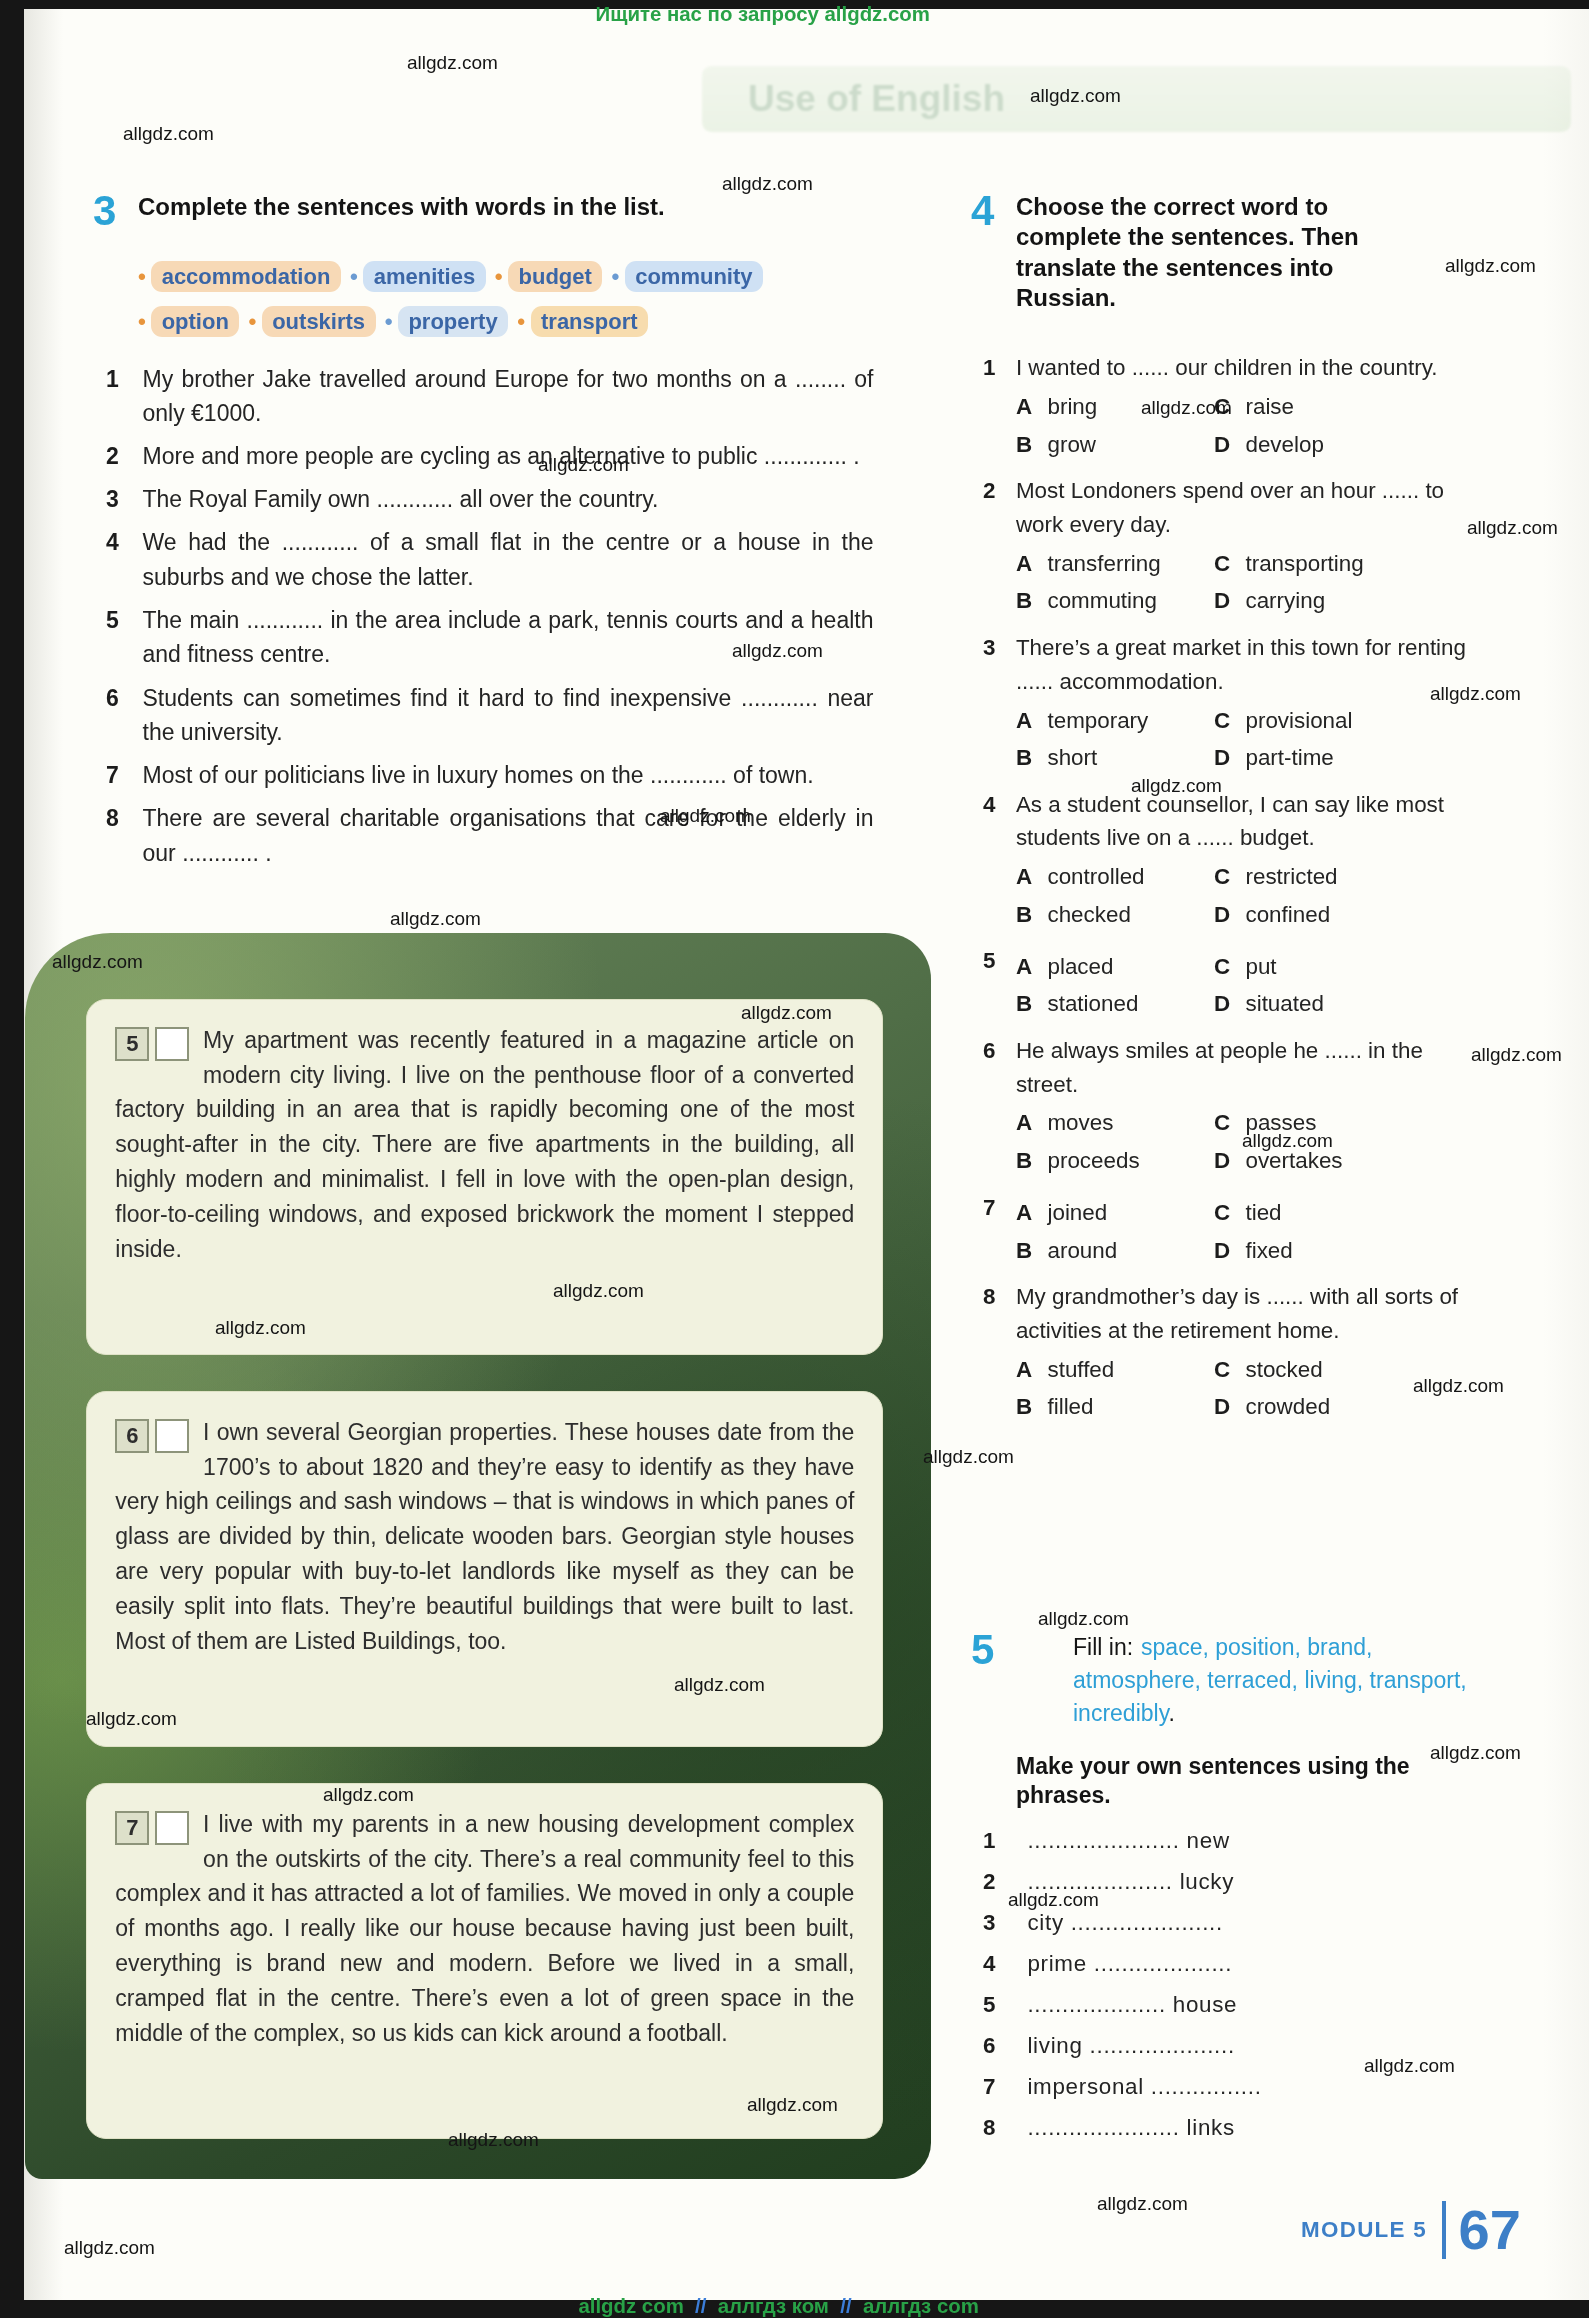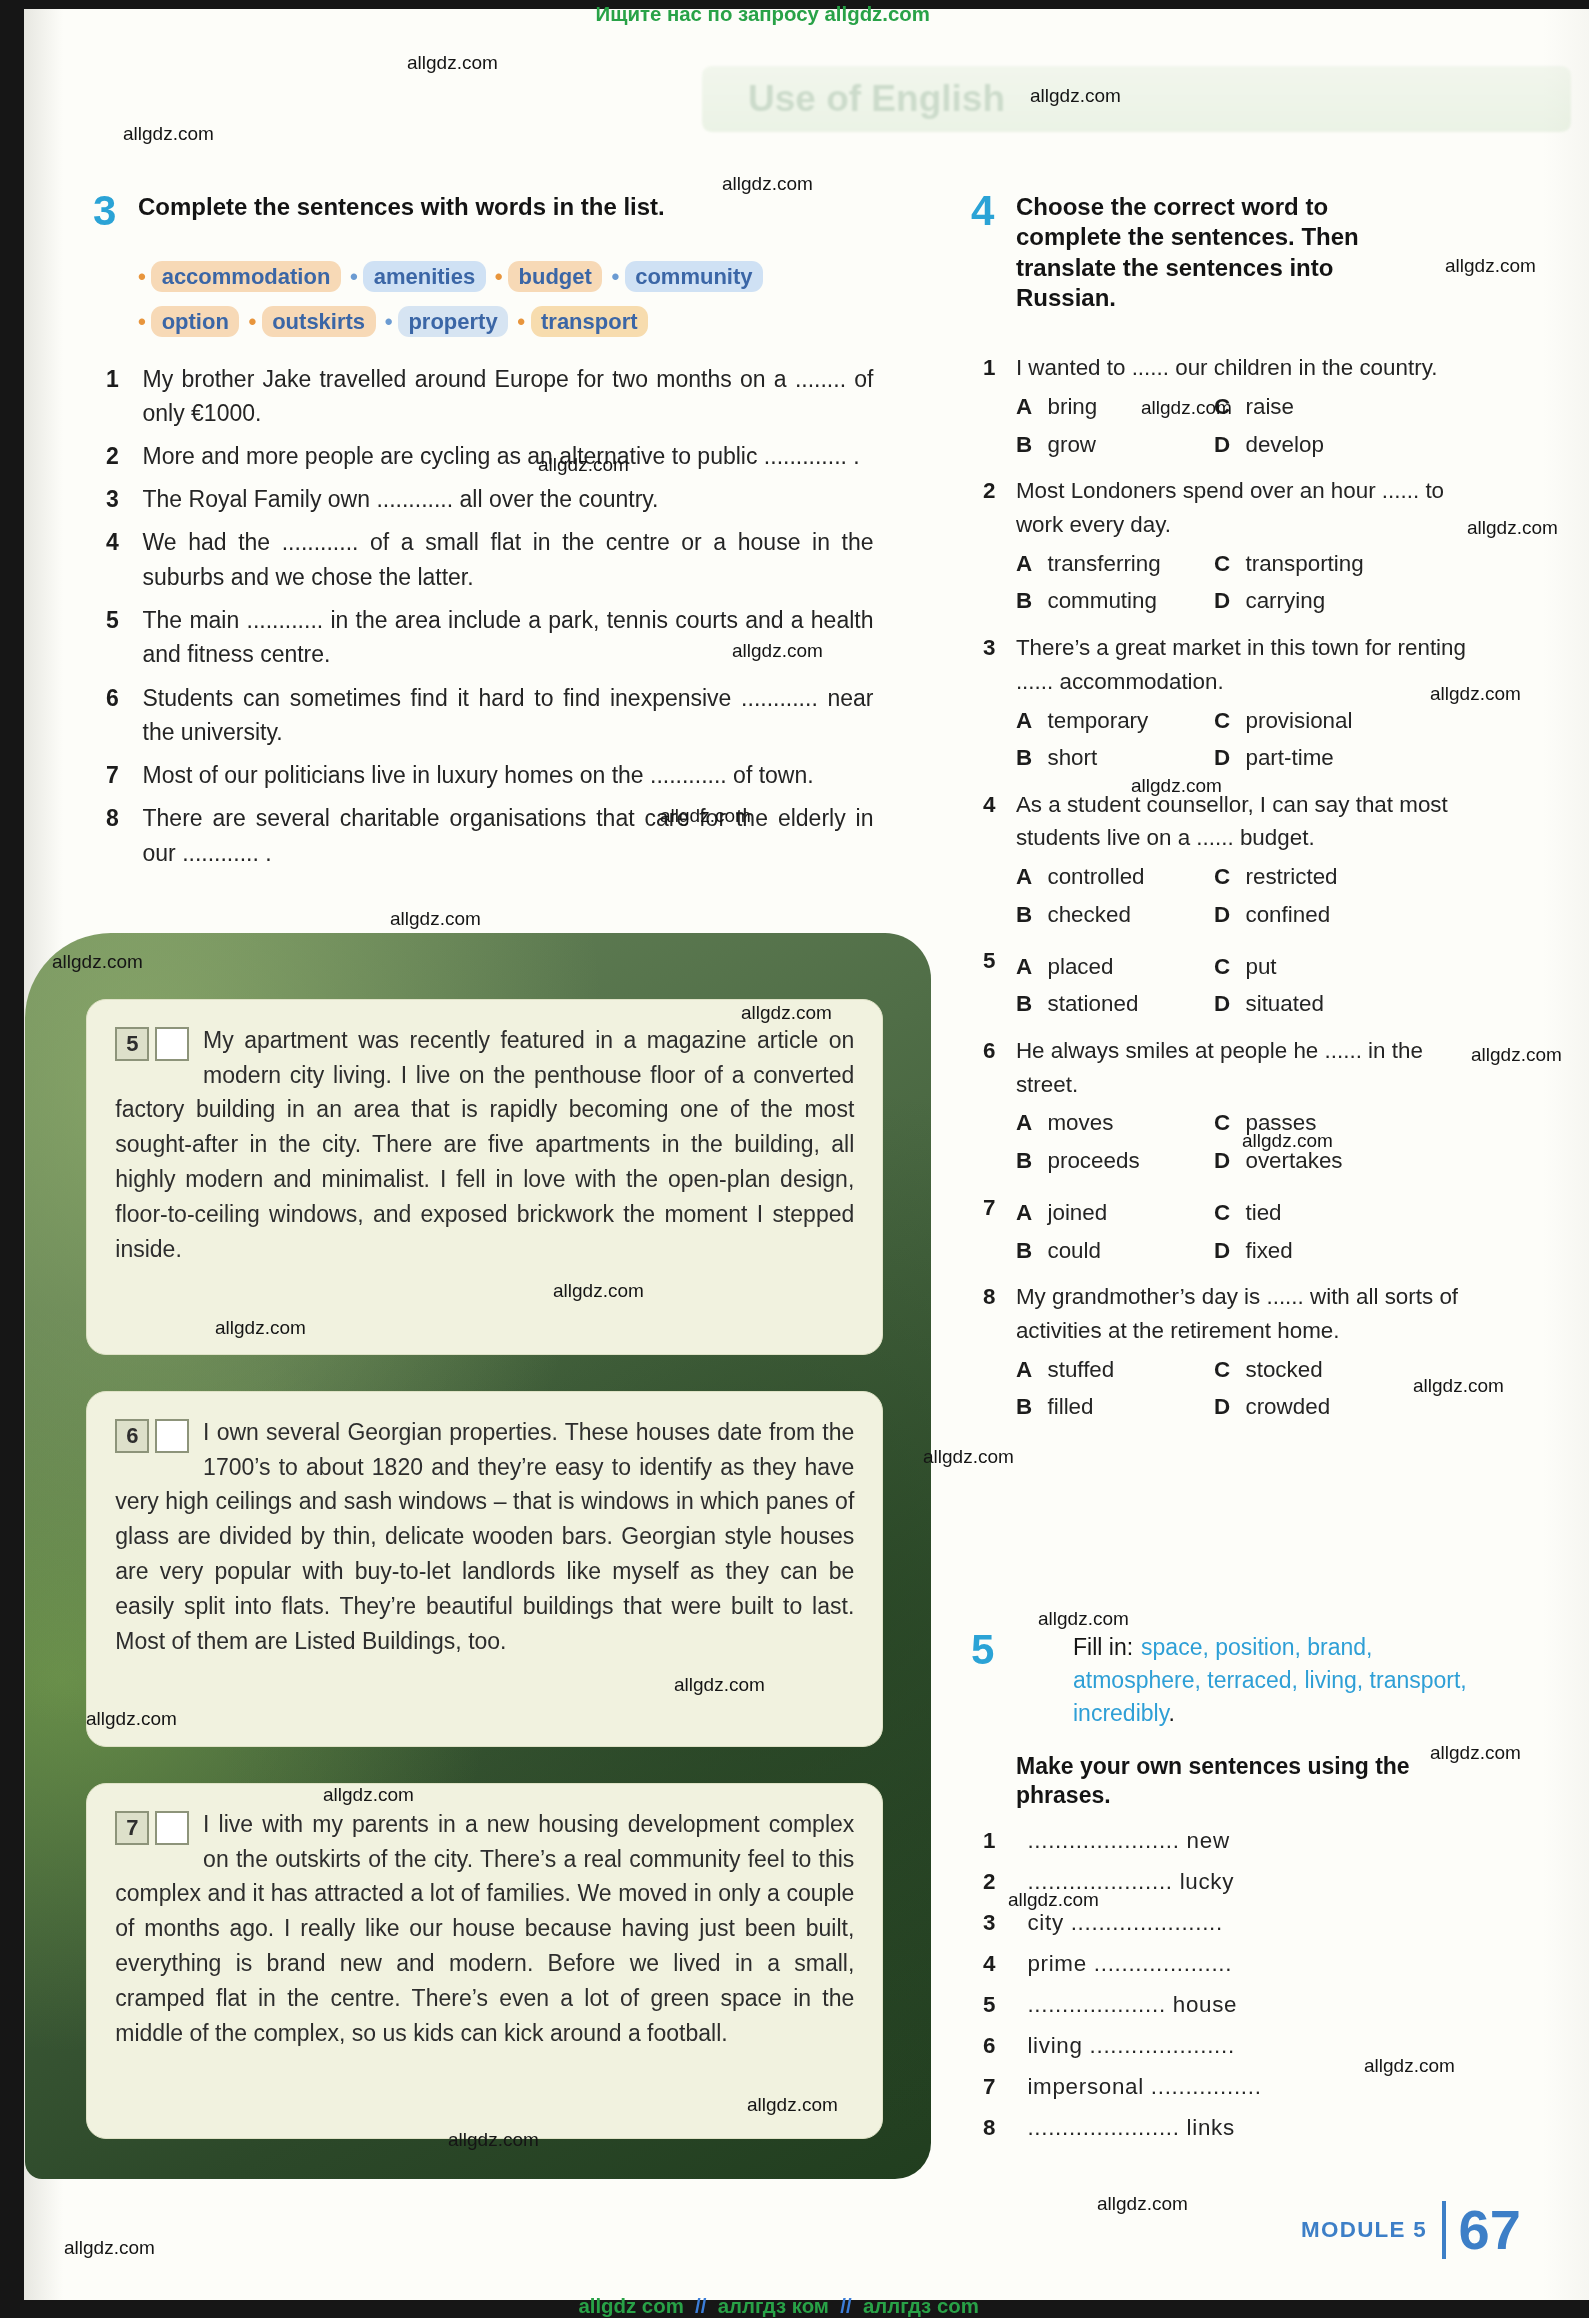--- a/index.html
+++ b/index.html
@@ -249,21 +249,21 @@
               <span class="opt">
                 <span class="letter">D</span>
                 <span class="otext">part-time</span>
               </span>
             </div>
           </div>
         </div>
         <div class="q">
           <span class="inum">4</span>
           <div class="qc">
-            <div class="qt">As a student counsellor, I can say that most students live on a ...... budget.</div>
+            <div class="qt">As a student counsellor, I can say like most students live on a ...... budget.</div>
             <div class="opts">
               <span class="opt">
                 <span class="letter">A</span>
                 <span class="otext">controlled</span>
               </span>
               <span class="opt">
                 <span class="letter">C</span>
                 <span class="otext">restricted</span>
               </span>
               <span class="opt">
@@ -331,21 +331,21 @@
               <span class="opt">
                 <span class="letter">A</span>
                 <span class="otext">joined</span>
               </span>
               <span class="opt">
                 <span class="letter">C</span>
                 <span class="otext">tied</span>
               </span>
               <span class="opt">
                 <span class="letter">B</span>
-                <span class="otext">could</span>
+                <span class="otext">around</span>
               </span>
               <span class="opt">
                 <span class="letter">D</span>
                 <span class="otext">fixed</span>
               </span>
             </div>
           </div>
         </div>
         <div class="q">
           <span class="inum">8</span>

